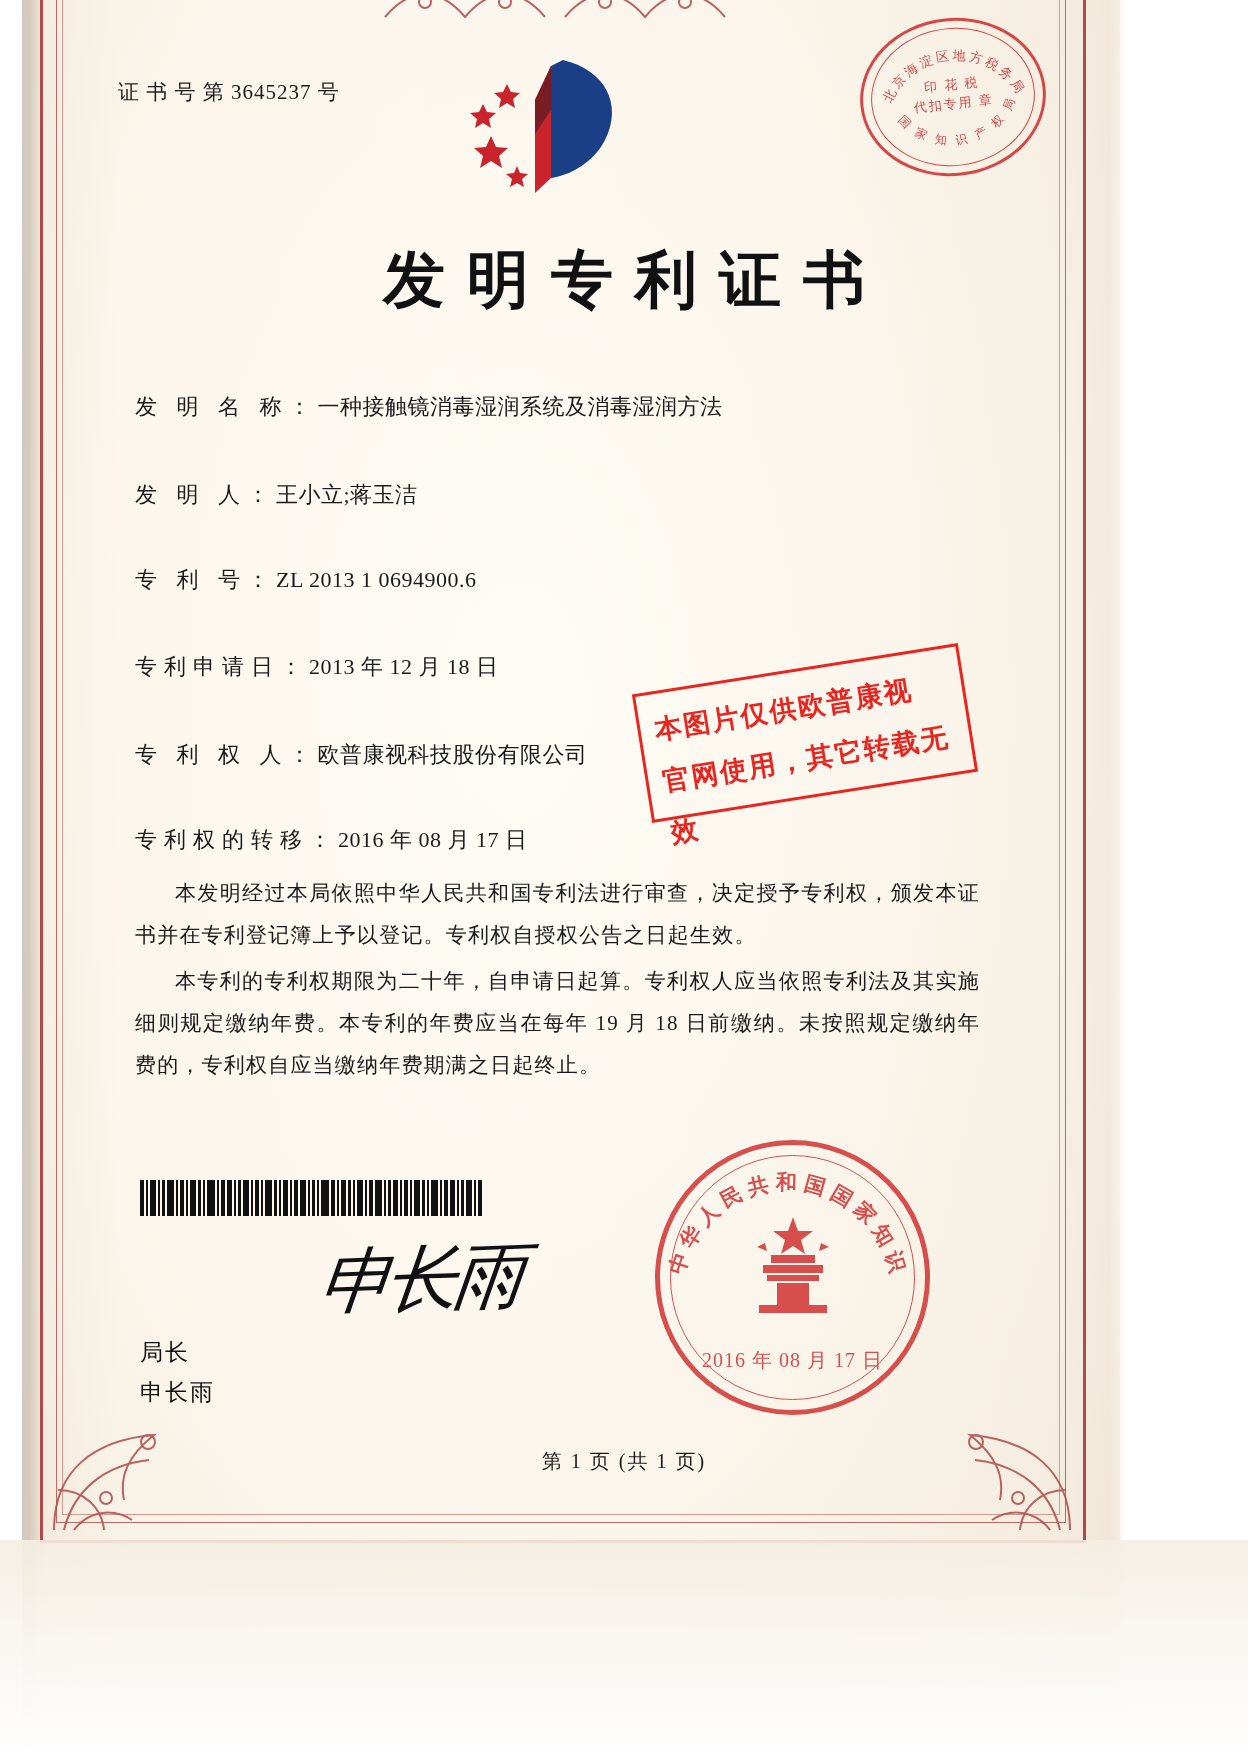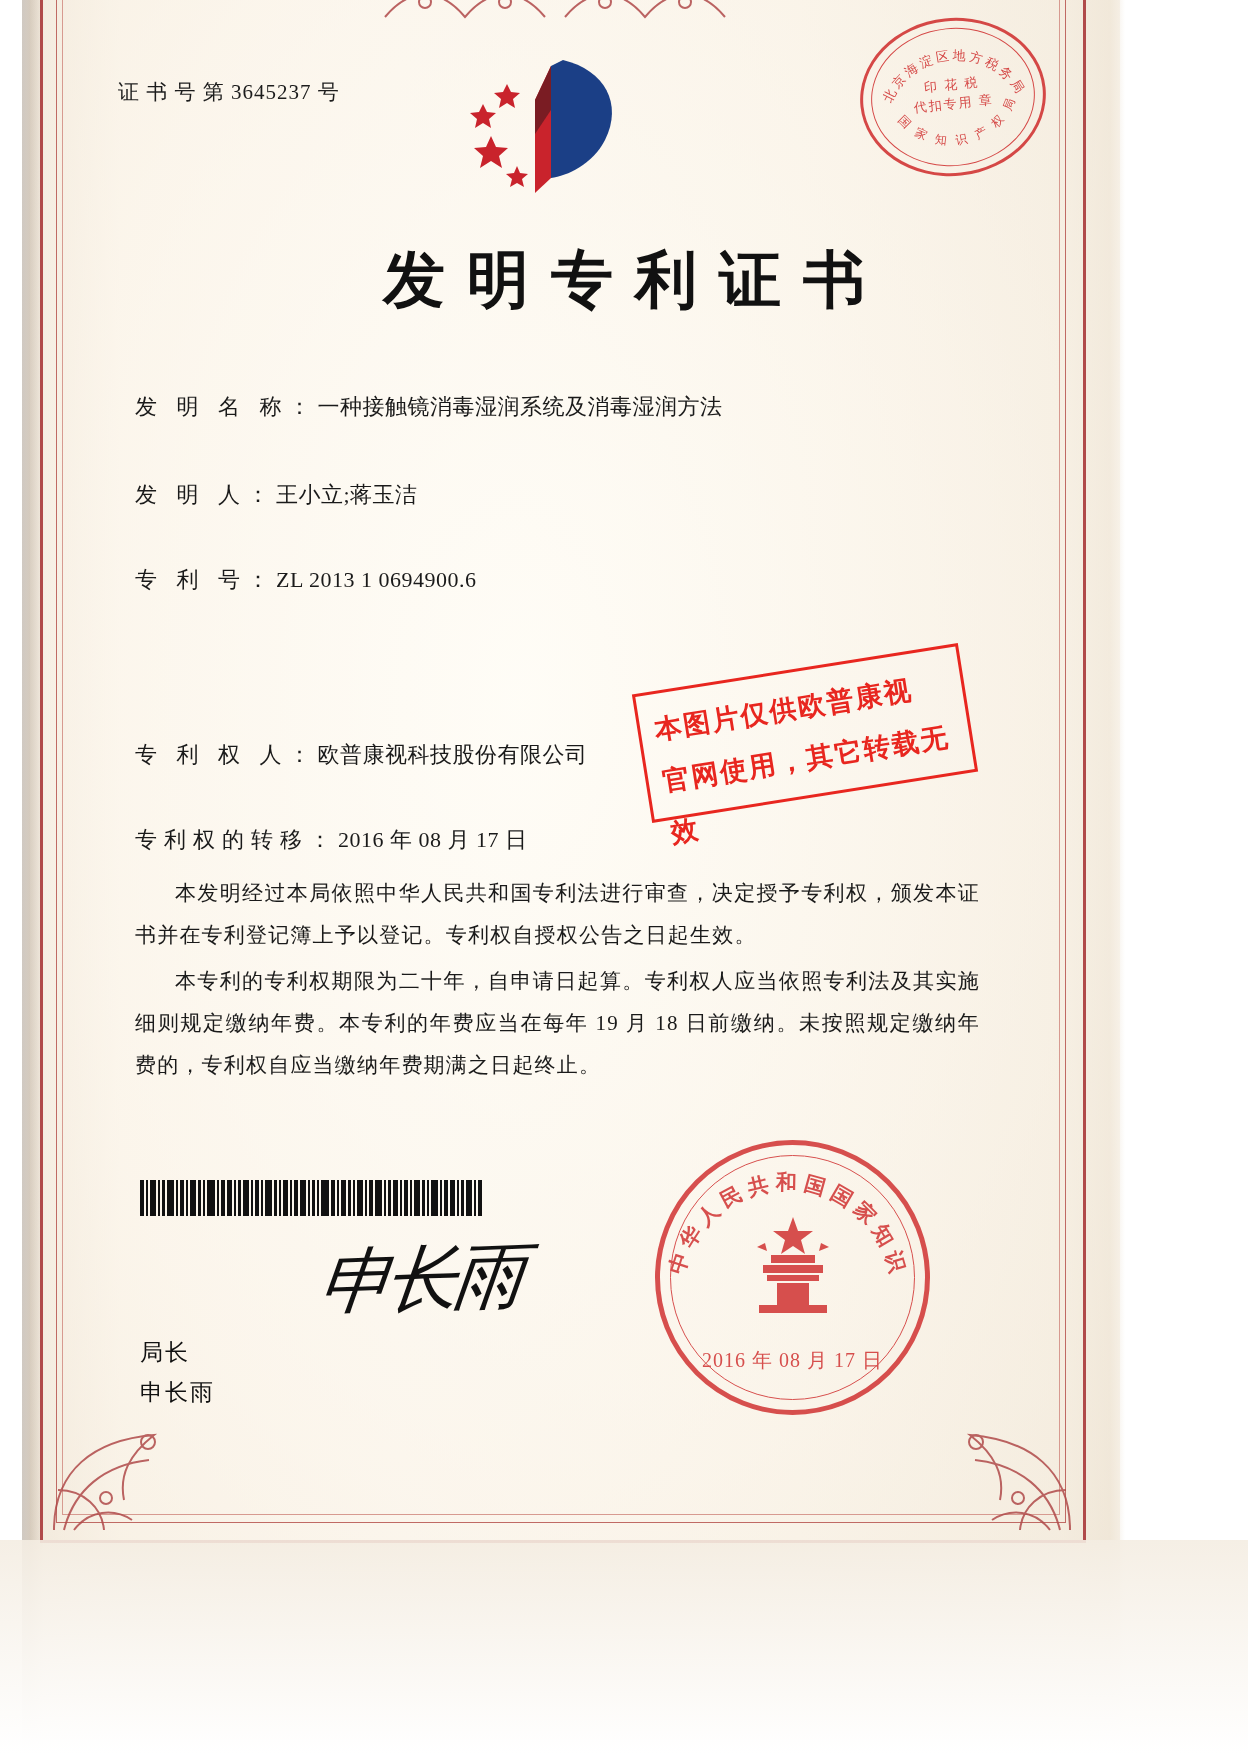--- a/index.html
+++ b/index.html
@@ -239,20 +239,23 @@
   <div class="title">发明专利证书</div>
 
   <div class="field f1">
     <span class="lab">发 明 名 称：</span><span class="val">一种接触镜消毒湿润系统及消毒湿润方法</span>
   </div>
   <div class="field f2">
     <span class="lab">发    明    人：</span><span class="val">王小立;蒋玉洁</span>
   </div>
   <div class="field f3">
     <span class="lab">专      利    号：</span><span class="val">ZL 2013 1 0694900.6</span>
+  </div>
+  <div class="field f4">
+    <span class="lab">专利申请日：</span><span class="val">2013 年 12 月 18 日</span>
   </div>
   <div class="field f5">
     <span class="lab">专 利 权 人：</span><span class="val">欧普康视科技股份有限公司</span>
   </div>
   <div class="field f6">
     <span class="lab">专利权的转移：</span><span class="val">2016 年 08 月 17 日</span>
   </div>
 
   <div class="body-text">
     <p>本发明经过本局依照中华人民共和国专利法进行审查，决定授予专利权，颁发本证书并在专利登记簿上予以登记。专利权自授权公告之日起生效。</p>
@@ -296,15 +299,16 @@
           <rect x="44" y="76" width="32" height="22"></rect>
           <rect x="26" y="98" width="68" height="8"></rect>
           <polygon points="24,40 32,36 34,44"></polygon>
           <polygon points="96,40 88,36 86,44"></polygon>
         </g>
       </svg>
     </div>
     <div class="stamp-date">2016 年 08 月 17 日</div>
   </div>
 
+  <div class="page-num">第 1 页 (共 1 页)</div>
 
   <div class="bottom-fade"></div>
 </div>
 
 </body></html>

